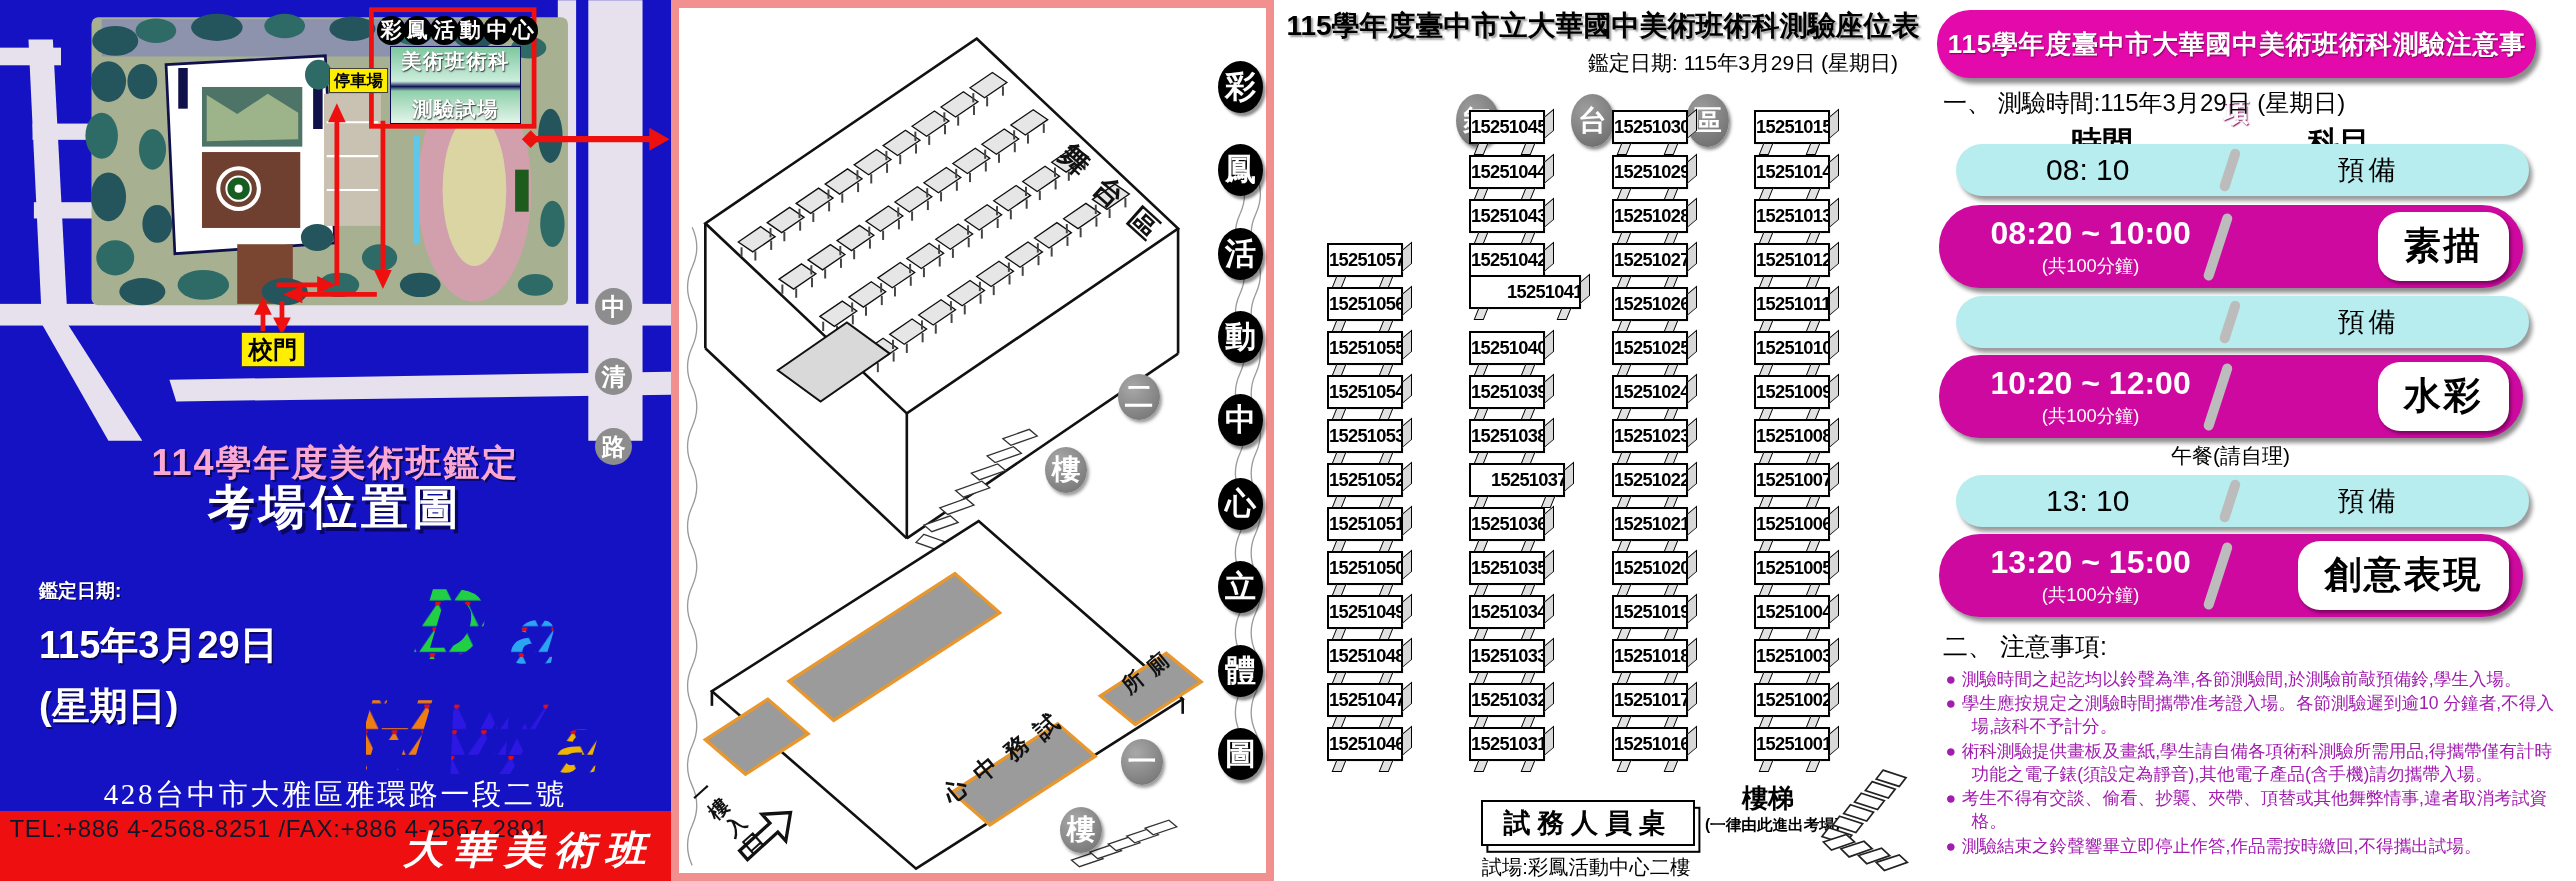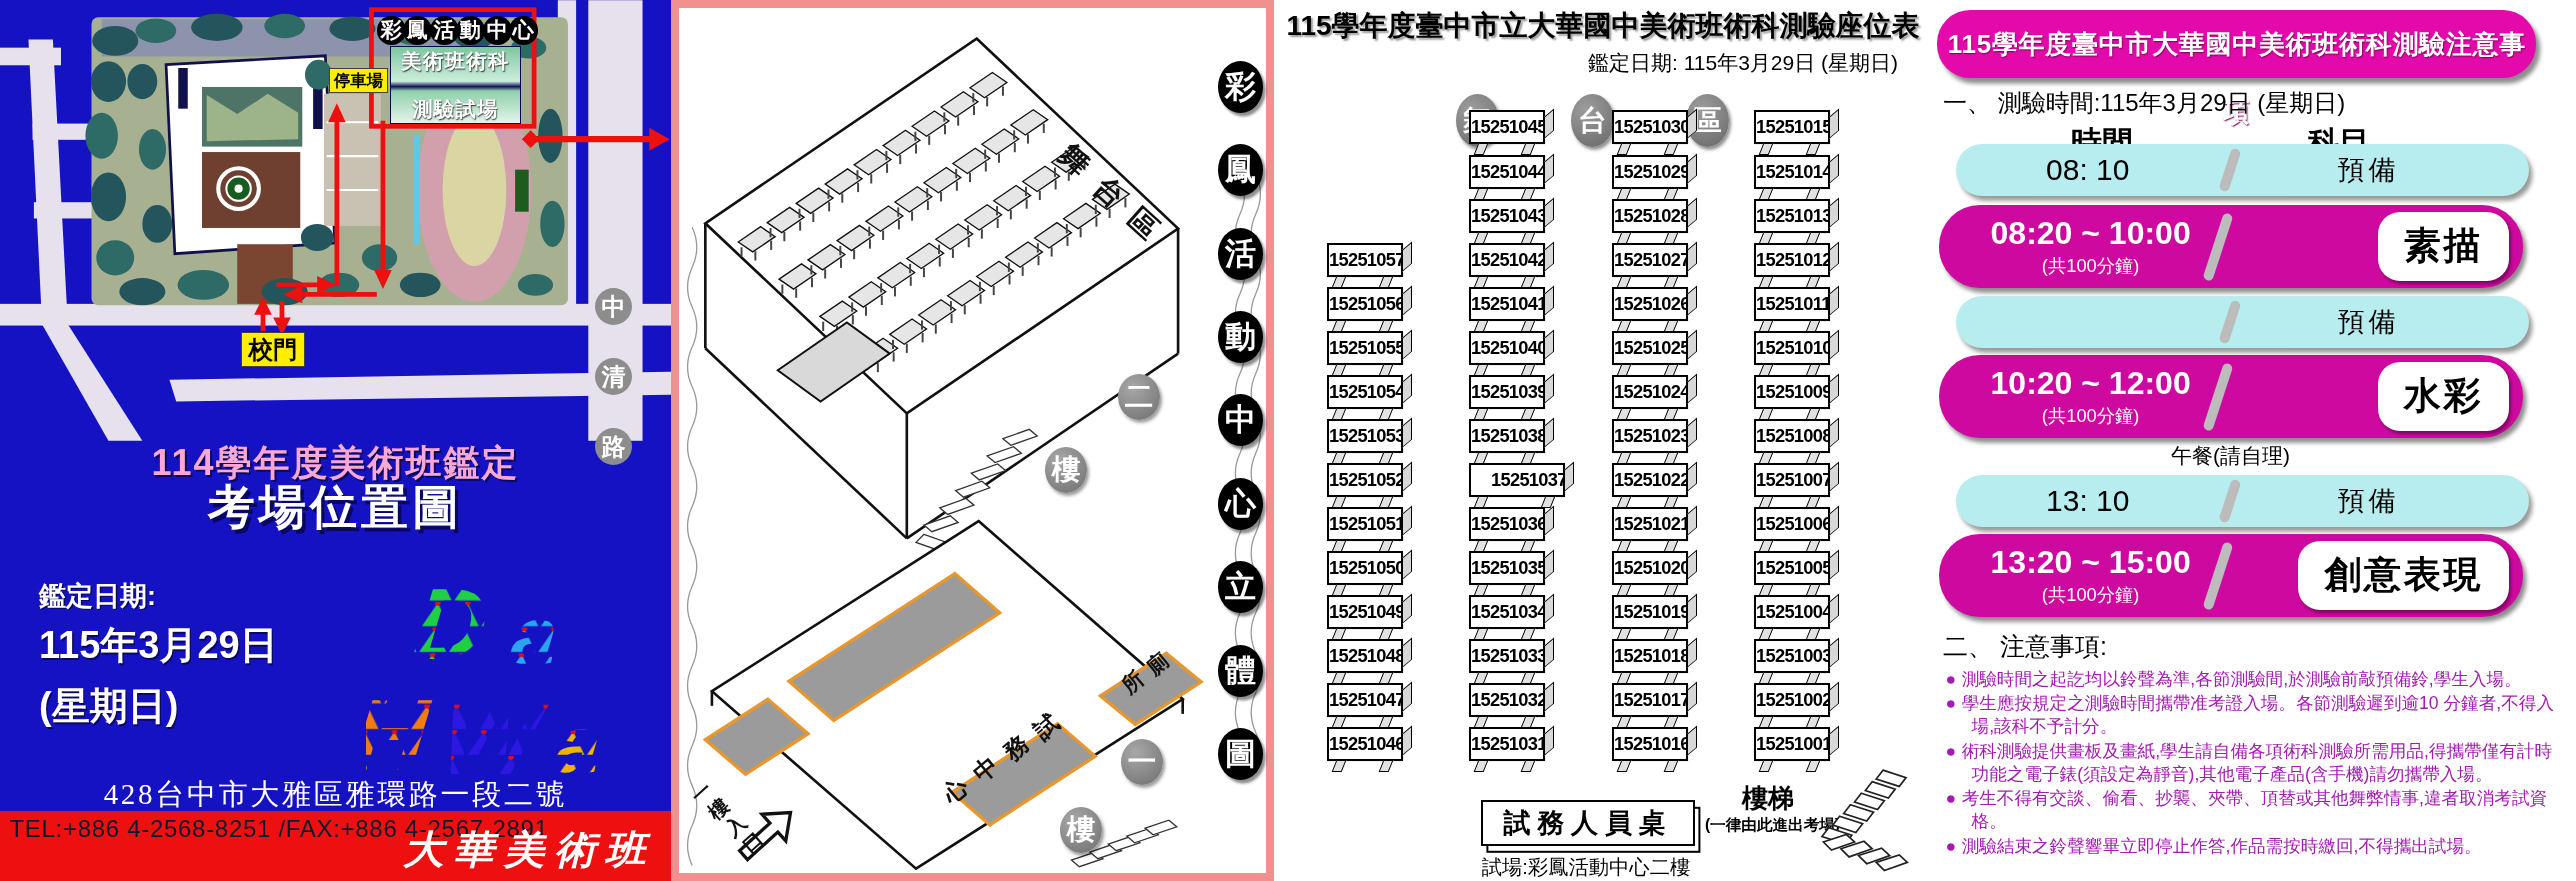--- a/index.html
+++ b/index.html
@@ -19,21 +19,21 @@
         border:1.4px solid #44403a;}
   #parking-tag{left:329px;top:68px;width:57px;height:23px;font-size:16.3px;line-height:23px;}
   #gate-tag{left:241px;top:332px;width:62px;height:33px;font-size:24.4px;line-height:33px;}
   .road-circ{width:37px;height:37px;border-radius:50%;background:#8d8d8d;color:#fff;font-size:24px;
              font-weight:bold;text-align:center;line-height:37px;margin-bottom:33px;}
   #road-label{left:595px;top:288px;display:flex;flex-direction:column;}
   #p1-title1{left:0;top:439px;width:671px;text-align:center;color:#f9a8d4;font-size:36px;font-weight:bold;
              letter-spacing:2px;text-shadow:2px 2px 0 #0a085e;}
   #p1-title2{left:0;top:476px;width:671px;text-align:center;color:#fff;font-size:47px;font-weight:bold;
              letter-spacing:4.1px;text-shadow:3.4px 4.1px 0 #0a085e;}
-  #p1-datecap{left:39px;top:578px;color:#fff;font-size:27px;font-weight:bold;text-shadow:1.4px 1.4px 0 #0a085e;}
+  #p1-datecap{left:39px;top:578px;color:#fff;font-size:19px;font-weight:bold;text-shadow:1.4px 1.4px 0 #0a085e;}
   #p1-date1{left:39px;top:620px;color:#fff;font-size:38px;font-weight:bold;text-shadow:1.4px 2px 0 #0a085e;}
   #p1-date2{left:39px;top:681px;color:#fff;font-size:38px;font-weight:bold;text-shadow:1.4px 2px 0 #0a085e;}
   #dahwa{left:366px;top:576px;width:305px;height:203px;}
   #p1-address{left:0px;top:775px;width:671px;text-align:center;color:#fff;font-size:29px;
               font-family:"Liberation Serif",serif;letter-spacing:2.7px;}
   #p1-footer{left:0;top:811px;width:671px;height:70px;background:#ee1010;}
   #p1-phone{left:9.5px;top:4.1px;color:#0f172a;font-size:24px;letter-spacing:0.7px;position:absolute;}
   #p1-brand{position:absolute;right:12.2px;bottom:2.7px;color:#fff;font-size:41px;font-weight:bold;
             transform:skewX(-14deg) scaleY(.95);letter-spacing:9.5px;}
   
@@ -600,21 +600,21 @@
         <div class="seat" style="left: 338px; top: 155px;">15251029<div class="flap"></div><div class="leg l"></div><div class="leg r"></div></div>
         <div class="seat" style="left: 480px; top: 155px;">15251014<div class="flap"></div><div class="leg l"></div><div class="leg r"></div></div>
         <div class="seat" style="left: 195px; top: 199px;">15251043<div class="flap"></div><div class="leg l"></div><div class="leg r"></div></div>
         <div class="seat" style="left: 338px; top: 199px;">15251028<div class="flap"></div><div class="leg l"></div><div class="leg r"></div></div>
         <div class="seat" style="left: 480px; top: 199px;">15251013<div class="flap"></div><div class="leg l"></div><div class="leg r"></div></div>
         <div class="seat" style="left: 53px; top: 243px;">15251057<div class="flap"></div><div class="leg l"></div><div class="leg r"></div></div>
         <div class="seat" style="left: 195px; top: 243px;">15251042<div class="flap"></div><div class="leg l"></div><div class="leg r"></div></div>
         <div class="seat" style="left: 338px; top: 243px;">15251027<div class="flap"></div><div class="leg l"></div><div class="leg r"></div></div>
         <div class="seat" style="left: 480px; top: 243px;">15251012<div class="flap"></div><div class="leg l"></div><div class="leg r"></div></div>
         <div class="seat" style="left: 53px; top: 287px;">15251056<div class="flap"></div><div class="leg l"></div><div class="leg r"></div></div>
-        <div class="seat" style="left: 195px; top: 287px;">15251041<div class="flap"></div><div class="leg l"></div><div class="leg r"></div></div>
+        <div class="seat" style="left: 195px; top: 275px; padding-left: 36px;">15251041<div class="flap"></div><div class="leg l"></div><div class="leg r"></div></div>
         <div class="seat" style="left: 338px; top: 287px;">15251026<div class="flap"></div><div class="leg l"></div><div class="leg r"></div></div>
         <div class="seat" style="left: 480px; top: 287px;">15251011<div class="flap"></div><div class="leg l"></div><div class="leg r"></div></div>
         <div class="seat" style="left: 53px; top: 331px;">15251055<div class="flap"></div><div class="leg l"></div><div class="leg r"></div></div>
         <div class="seat" style="left: 195px; top: 331px;">15251040<div class="flap"></div><div class="leg l"></div><div class="leg r"></div></div>
         <div class="seat" style="left: 338px; top: 331px;">15251025<div class="flap"></div><div class="leg l"></div><div class="leg r"></div></div>
         <div class="seat" style="left: 480px; top: 331px;">15251010<div class="flap"></div><div class="leg l"></div><div class="leg r"></div></div>
         <div class="seat" style="left: 53px; top: 375px;">15251054<div class="flap"></div><div class="leg l"></div><div class="leg r"></div></div>
         <div class="seat" style="left: 195px; top: 375px;">15251039<div class="flap"></div><div class="leg l"></div><div class="leg r"></div></div>
         <div class="seat" style="left: 338px; top: 375px;">15251024<div class="flap"></div><div class="leg l"></div><div class="leg r"></div></div>
         <div class="seat" style="left: 480px; top: 375px;">15251009<div class="flap"></div><div class="leg l"></div><div class="leg r"></div></div>

